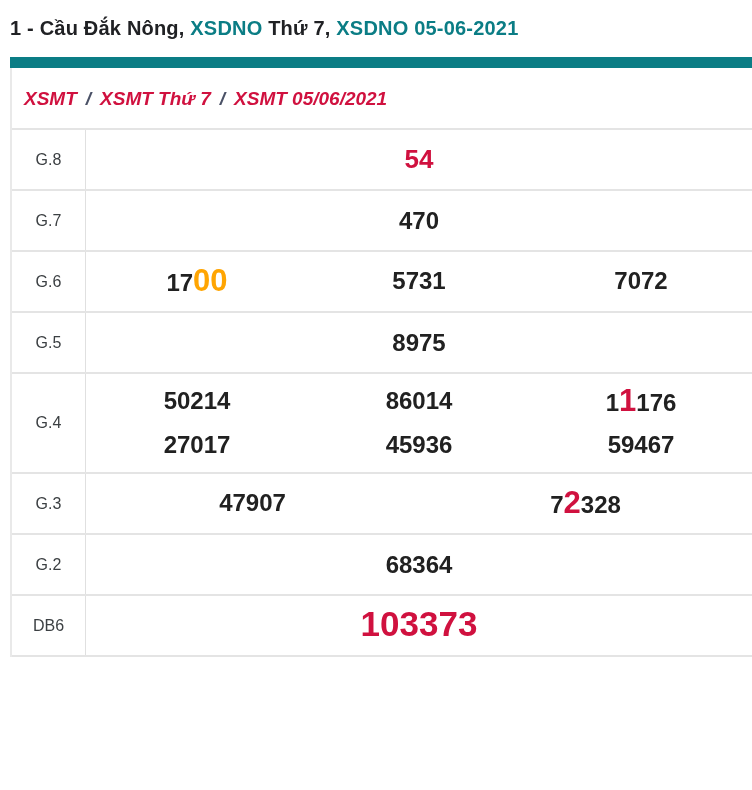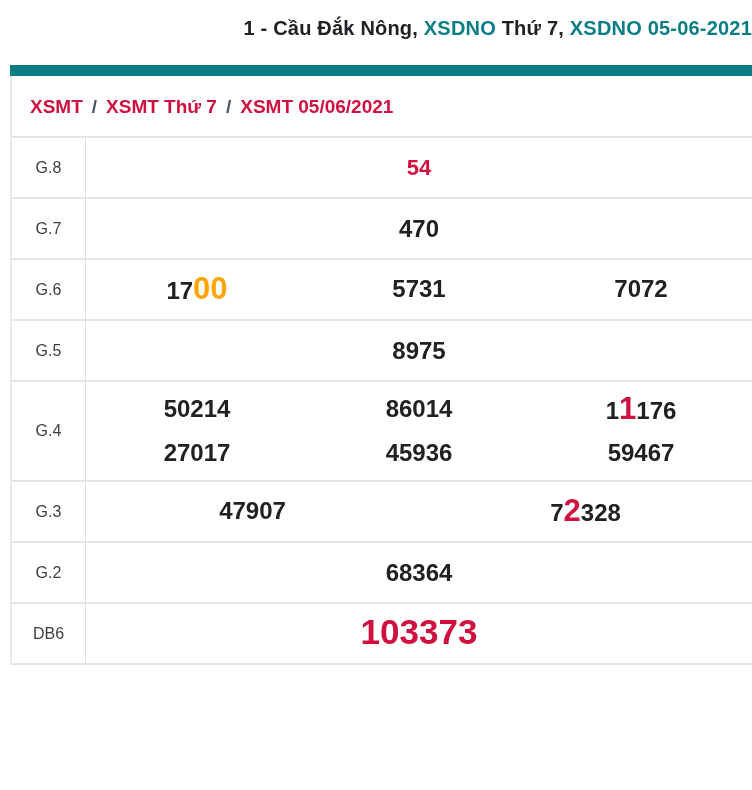--- a/index.html
+++ b/index.html
@@ -6,40 +6,40 @@
   html, body { background: #ffffff; }
   body {
     width: 752px; height: 790px; overflow: hidden;
     font-family: "Liberation Sans", sans-serif;
     color: var(--dark, #202124);
   }
   .page { width: 752px; height: 790px; position: relative; background: #fff; }
 
   
   .title {
-    margin: 16px 0 24px 10px;
+    margin: 16px 0 16px 10px;
     font-size: 20px; font-weight: bold; line-height: 25px;
     color: var(--dark, #202124);
     letter-spacing: 0.2px;
-    text-align: right;
   }
   .title .teal { color: var(--teal, #0b7d85); cursor: pointer; }
 
   .teal-bar {
     margin-left: 10px; height: 11px;
     background: var(--teal, #0b7d85);
   }
 
   
   .panel { margin-left: 10px; border-left: 2px solid #e9e9e9; }
 
   .breadcrumb {
-    padding: 19px 0 18px 18px;
+    padding: 19px 0 18px 12px;
     font-size: 19px; font-weight: bold; line-height: 23px;
     border-bottom: 2px solid var(--border, #e4e4e4);
+    font-style: italic;
   }
   .breadcrumb a { color: var(--crimson, #d0113f); text-decoration: none; cursor: pointer; }
   .breadcrumb .sep { color: #4a5166; font-weight: bold; padding: 0 9px; }
 
   
   .row { display: flex; border-bottom: 2px solid var(--border, #e4e4e4); min-height: 61px; }
   .label-cell {
     width: 74px; flex: 0 0 74px;
     border-right: 1px solid #e0e0e0;
     display: flex; align-items: center; justify-content: center;
@@ -53,21 +53,21 @@
   }
   .value-cell.single { grid-template-columns: 1fr; }
   .value-cell.cols2  { grid-template-columns: 1fr 1fr; }
   .value-cell.cols3  { grid-template-columns: 1fr 1fr 1fr; }
 
   .value {
     font-size: 24px; font-weight: bold; line-height: 42px;
     color: #212121; white-space: nowrap;
   }
   .seg { }
-  .seg.crimson     { color: var(--crimson, #d0113f); font-size: 22px; }
+  .seg.crimson     { color: var(--crimson, #d0113f); font-size: 26px; }
   .seg.orange-big  { color: var(--orange, #ffa502);  font-size: 31px; margin-top: 32px; }
   .seg.crimson-big { color: var(--crimson, #d0113f); font-size: 31px; }
   .seg.crimson-db  { color: var(--crimson, #d0113f); font-size: 35px; }
 </style>
 </head>
 <body>
 
 <div class="page">
 
   <div class="title">

